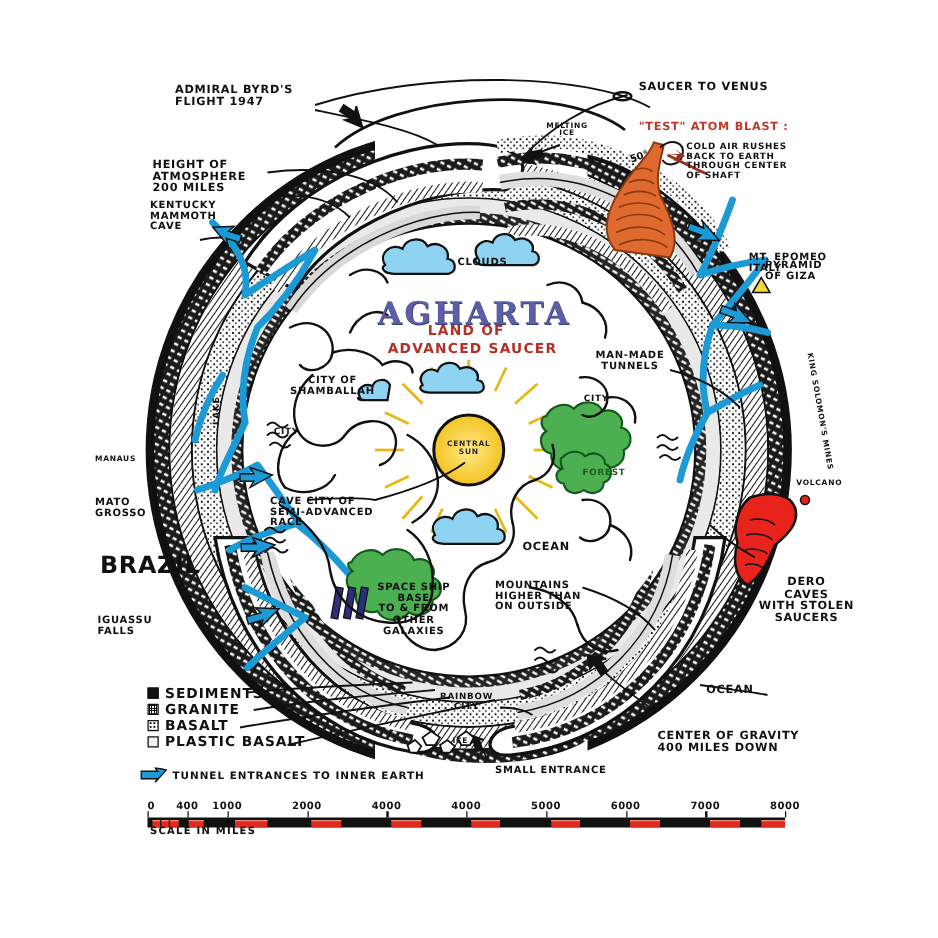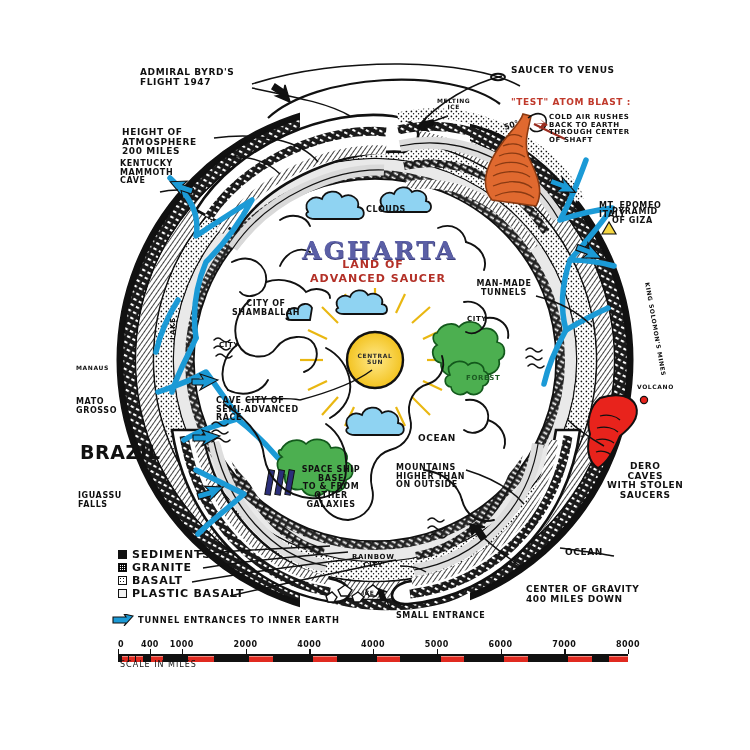--- a/index.html
+++ b/index.html
@@ -93,21 +93,21 @@
     position: absolute; bottom: 5px; font-size: 8px; font-weight: 700;
     color: #111; transform: translateX(-50%); letter-spacing: .4px;
   }
   #scale-rule {
     position: relative; height: 8px; background: #111; overflow: hidden;
   }
   .seg { position: absolute; top: 1.5px; height: 5px; background: #e02a20;
          border-top: 1px solid #f08a80; }
   #scale-caption {
     position: absolute; left: 120px; top: 660px;
-    font-size: 8px; font-weight: 400; letter-spacing: 1px; color: #111;
+    font-size: 8px; font-weight: 700; letter-spacing: 1px; color: #111;
     text-transform: uppercase;
     text-align: center;
   }
 </style>
 </head>
 <body>
 
 <div id="stage">
 
 <svg id="map" viewBox="0 0 750 750">

